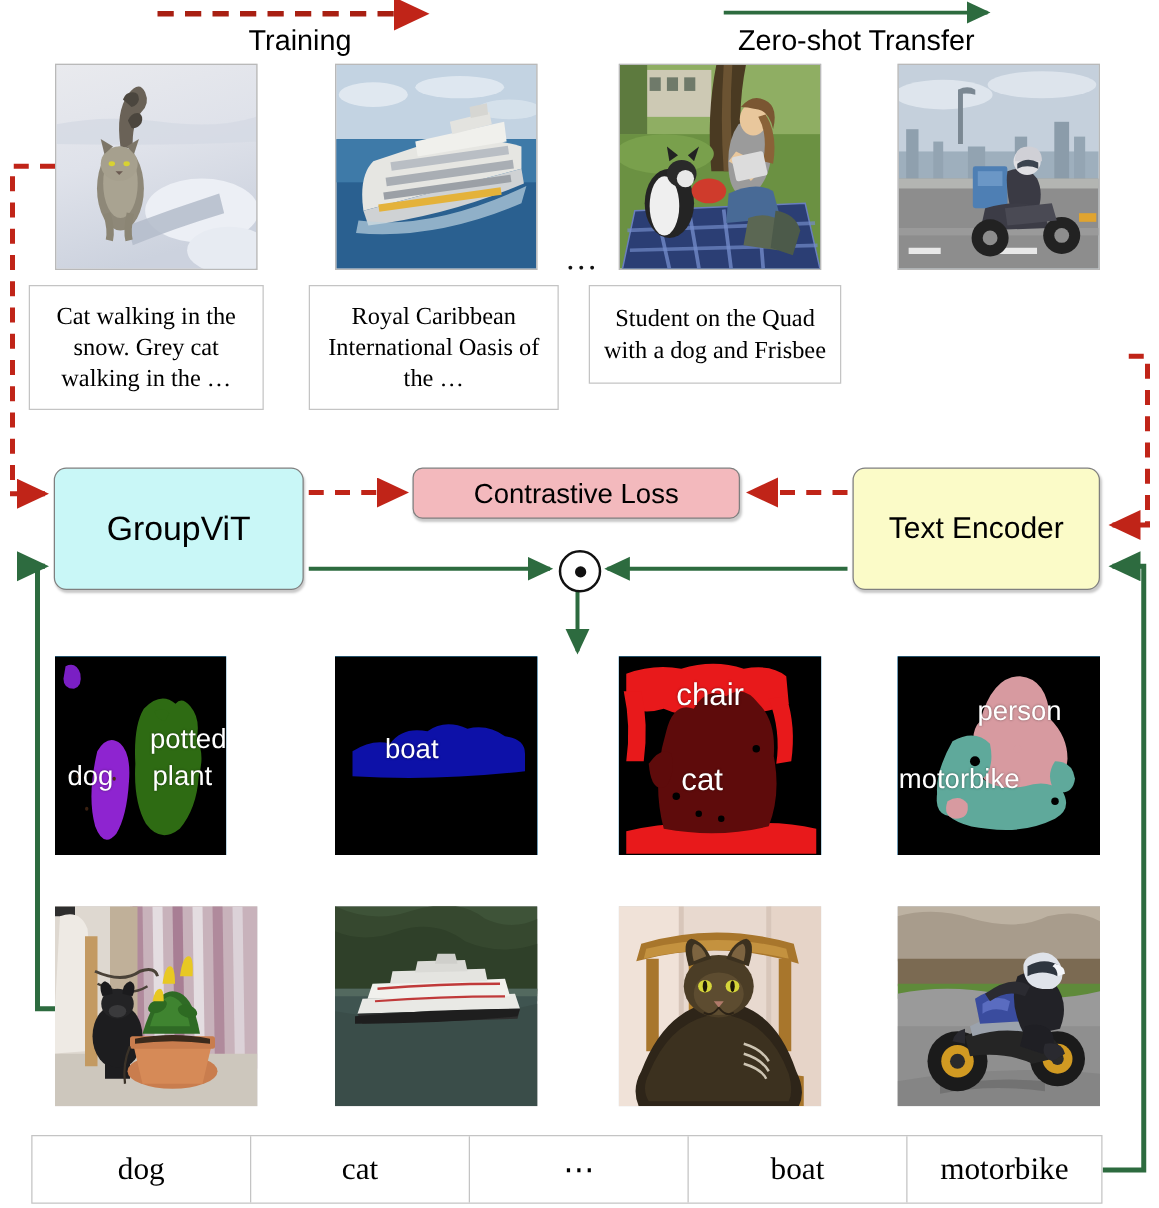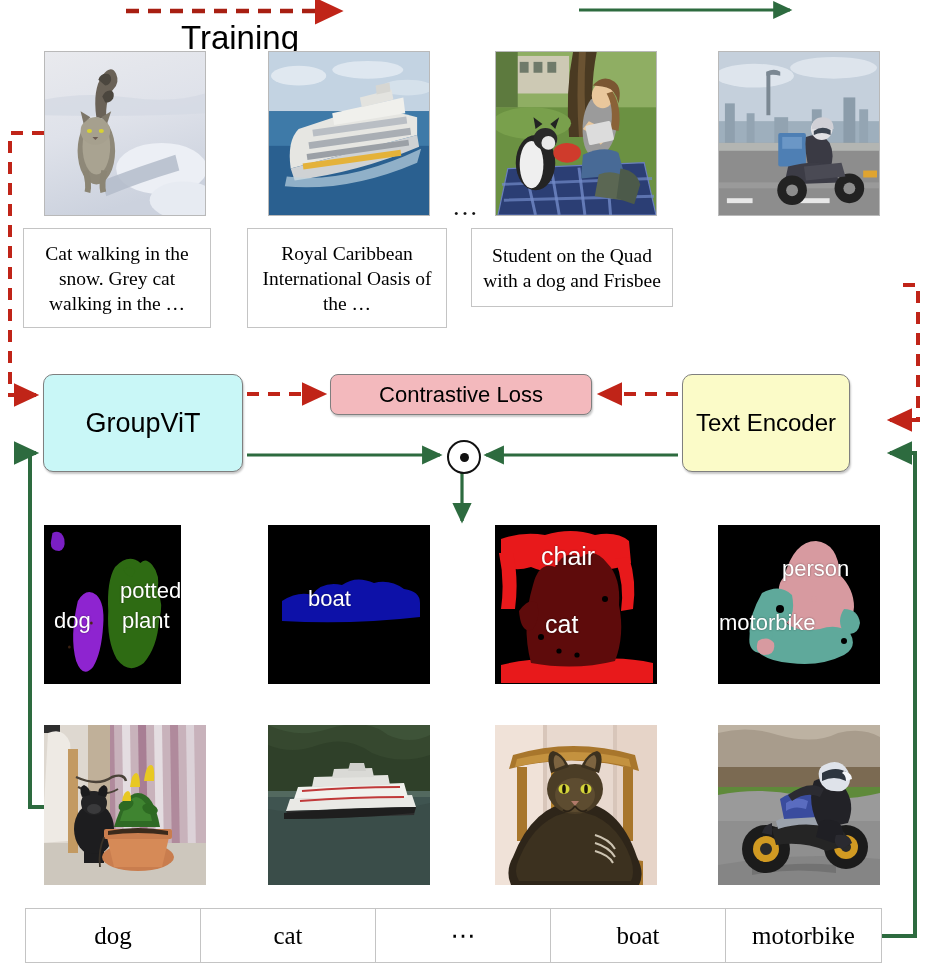--- a/index.html
+++ b/index.html
@@ -9,21 +9,21 @@
     font-family:"Liberation Serif", serif;
     position:relative;
     overflow:hidden;
   }
   #stage{position:absolute;left:0;top:0;width:927px;height:966px;}
   .abs{position:absolute;}
 
   
   .phase-label{
     font-family:"Liberation Sans", sans-serif;
-    font-size:33px;font-weight:400;color:#000;
+    font-size:23px;font-weight:400;color:#000;
     text-align:center;white-space:nowrap;
   }
 
   
   svg.wires{position:absolute;left:0;top:0;width:927px;height:966px;pointer-events:none;}
 
   
   .photo{
     position:absolute;
     border:1px solid #b9b9b9;
@@ -132,20 +132,21 @@
     <line x1="247" y1="455" x2="440" y2="455" stroke="#2d6b3f" stroke-width="3.2" marker-end="url(#ar-green)"></line>
 
     <line x1="678" y1="455" x2="486" y2="455" stroke="#2d6b3f" stroke-width="3.2" marker-end="url(#ar-green)"></line>
 
     <line x1="462" y1="472" x2="462" y2="521" stroke="#2d6b3f" stroke-width="3.2" marker-end="url(#ar-green)"></line>
 
     <path d="M 882,936 L 915,936 L 915,453 L 890,453" fill="none" stroke="#2d6b3f" stroke-width="4" marker-end="url(#ar-green)"></path>
   </svg>
 
   <div class="abs phase-label" style="left:150px;top:19px;width:180px;">Training</div>
+  <div class="abs phase-label" style="left:540px;top:19px;width:290px;">Zero-shot Transfer</div>
 
   <div class="photo" id="img-cat-snow" style="left:44px;top:51px;width:162px;height:165px;">
     <svg class="pimg" viewBox="0 0 162 165" preserveAspectRatio="none">
       <defs>
         <linearGradient id="snowg" x1="0" y1="0" x2="0.3" y2="1">
           <stop offset="0" stop-color="#e9eaee"></stop>
           <stop offset="0.5" stop-color="#dfe2ea"></stop>
           <stop offset="1" stop-color="#ccd2de"></stop>
         </linearGradient>
       </defs>
@@ -268,21 +269,21 @@
   <div class="caption-box" style="left:471px;top:228px;width:202px;height:79px;">Student on the Quad with a dog and Frisbee</div>
 
   <div class="modelbox" id="groupvit-box" style="left:43px;top:374px;width:200px;height:98px;background:#c9f7f7;">
     <span>GroupViT</span>
   </div>
 
   <div class="modelbox" id="loss-box" style="left:330px;top:374px;width:262px;height:41px;background:#f3b9bd;">
     <span>Contrastive Loss</span>
   </div>
 
-  <div class="modelbox" id="textencoder-box" style="left:682px;top:374px;width:168px;height:98px;background:#fbfbc8;">
+  <div class="modelbox" id="textencoder-box" style="left:682px;top:374px;width:198px;height:98px;background:#fbfbc8;">
     <span>Text Encoder</span>
   </div>
 
   <div class="abs" style="left:447px;top:440px;width:30px;height:30px;border:2.6px solid #111;border-radius:50%;background:#fff;">
     <div style="position:absolute;left:50%;top:50%;width:9px;height:9px;margin:-4.5px 0 0 -4.5px;border-radius:50%;background:#111;"></div>
   </div>
 
   <div class="maskpanel" style="left:44px;top:525px;width:137px;height:159px;">
     <svg class="pimg" viewBox="0 0 162 159" preserveAspectRatio="none">
       <rect width="162" height="159" fill="#000"></rect>

